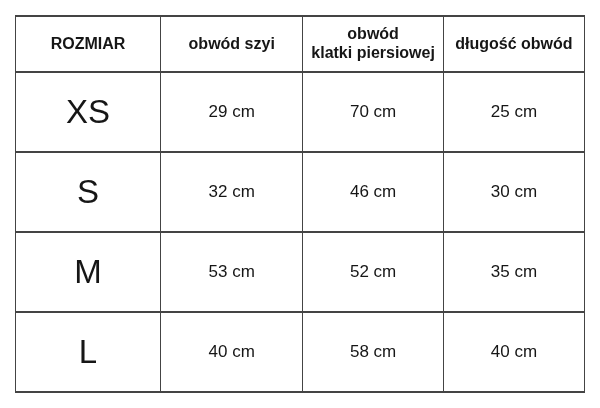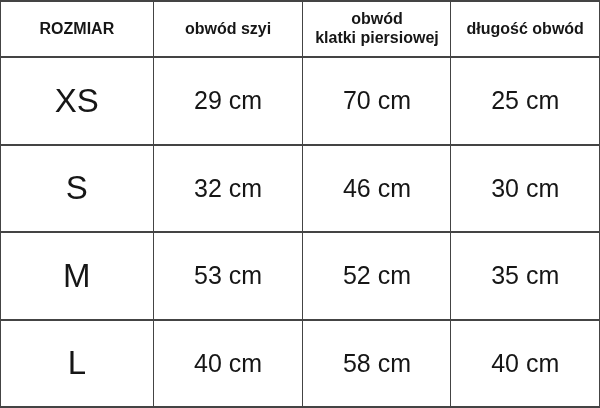--- a/index.html
+++ b/index.html
@@ -5,21 +5,21 @@
   html, body {
     margin: 0;
     padding: 0;
     background: #ffffff;
   }
   .page {
     width: 600px;
     height: 408px;
     box-sizing: border-box;
     background: #ffffff;
-    padding: 0;
+    padding: 15px;
     font-family: "Liberation Sans", sans-serif;
     color: #161616;
   }
   table.size-table {
     width: 100%;
     height: 100%;
     border-collapse: collapse;
     table-layout: fixed;
   }
   th, td {
@@ -42,21 +42,21 @@
     font-size: 16px;
     font-weight: bold;
     line-height: 1.18;
   }
   th .hline { display: block; }
   td.size-cell {
     font-size: 33px;
     font-weight: normal;
   }
   td.value-cell {
-    font-size: 25px;
+    font-size: 17px;
     font-weight: normal;
   }
 </style>
 </head>
 <body>
 
 <div class="page">
   <table class="size-table">
     <colgroup>
       <col class="c0">

